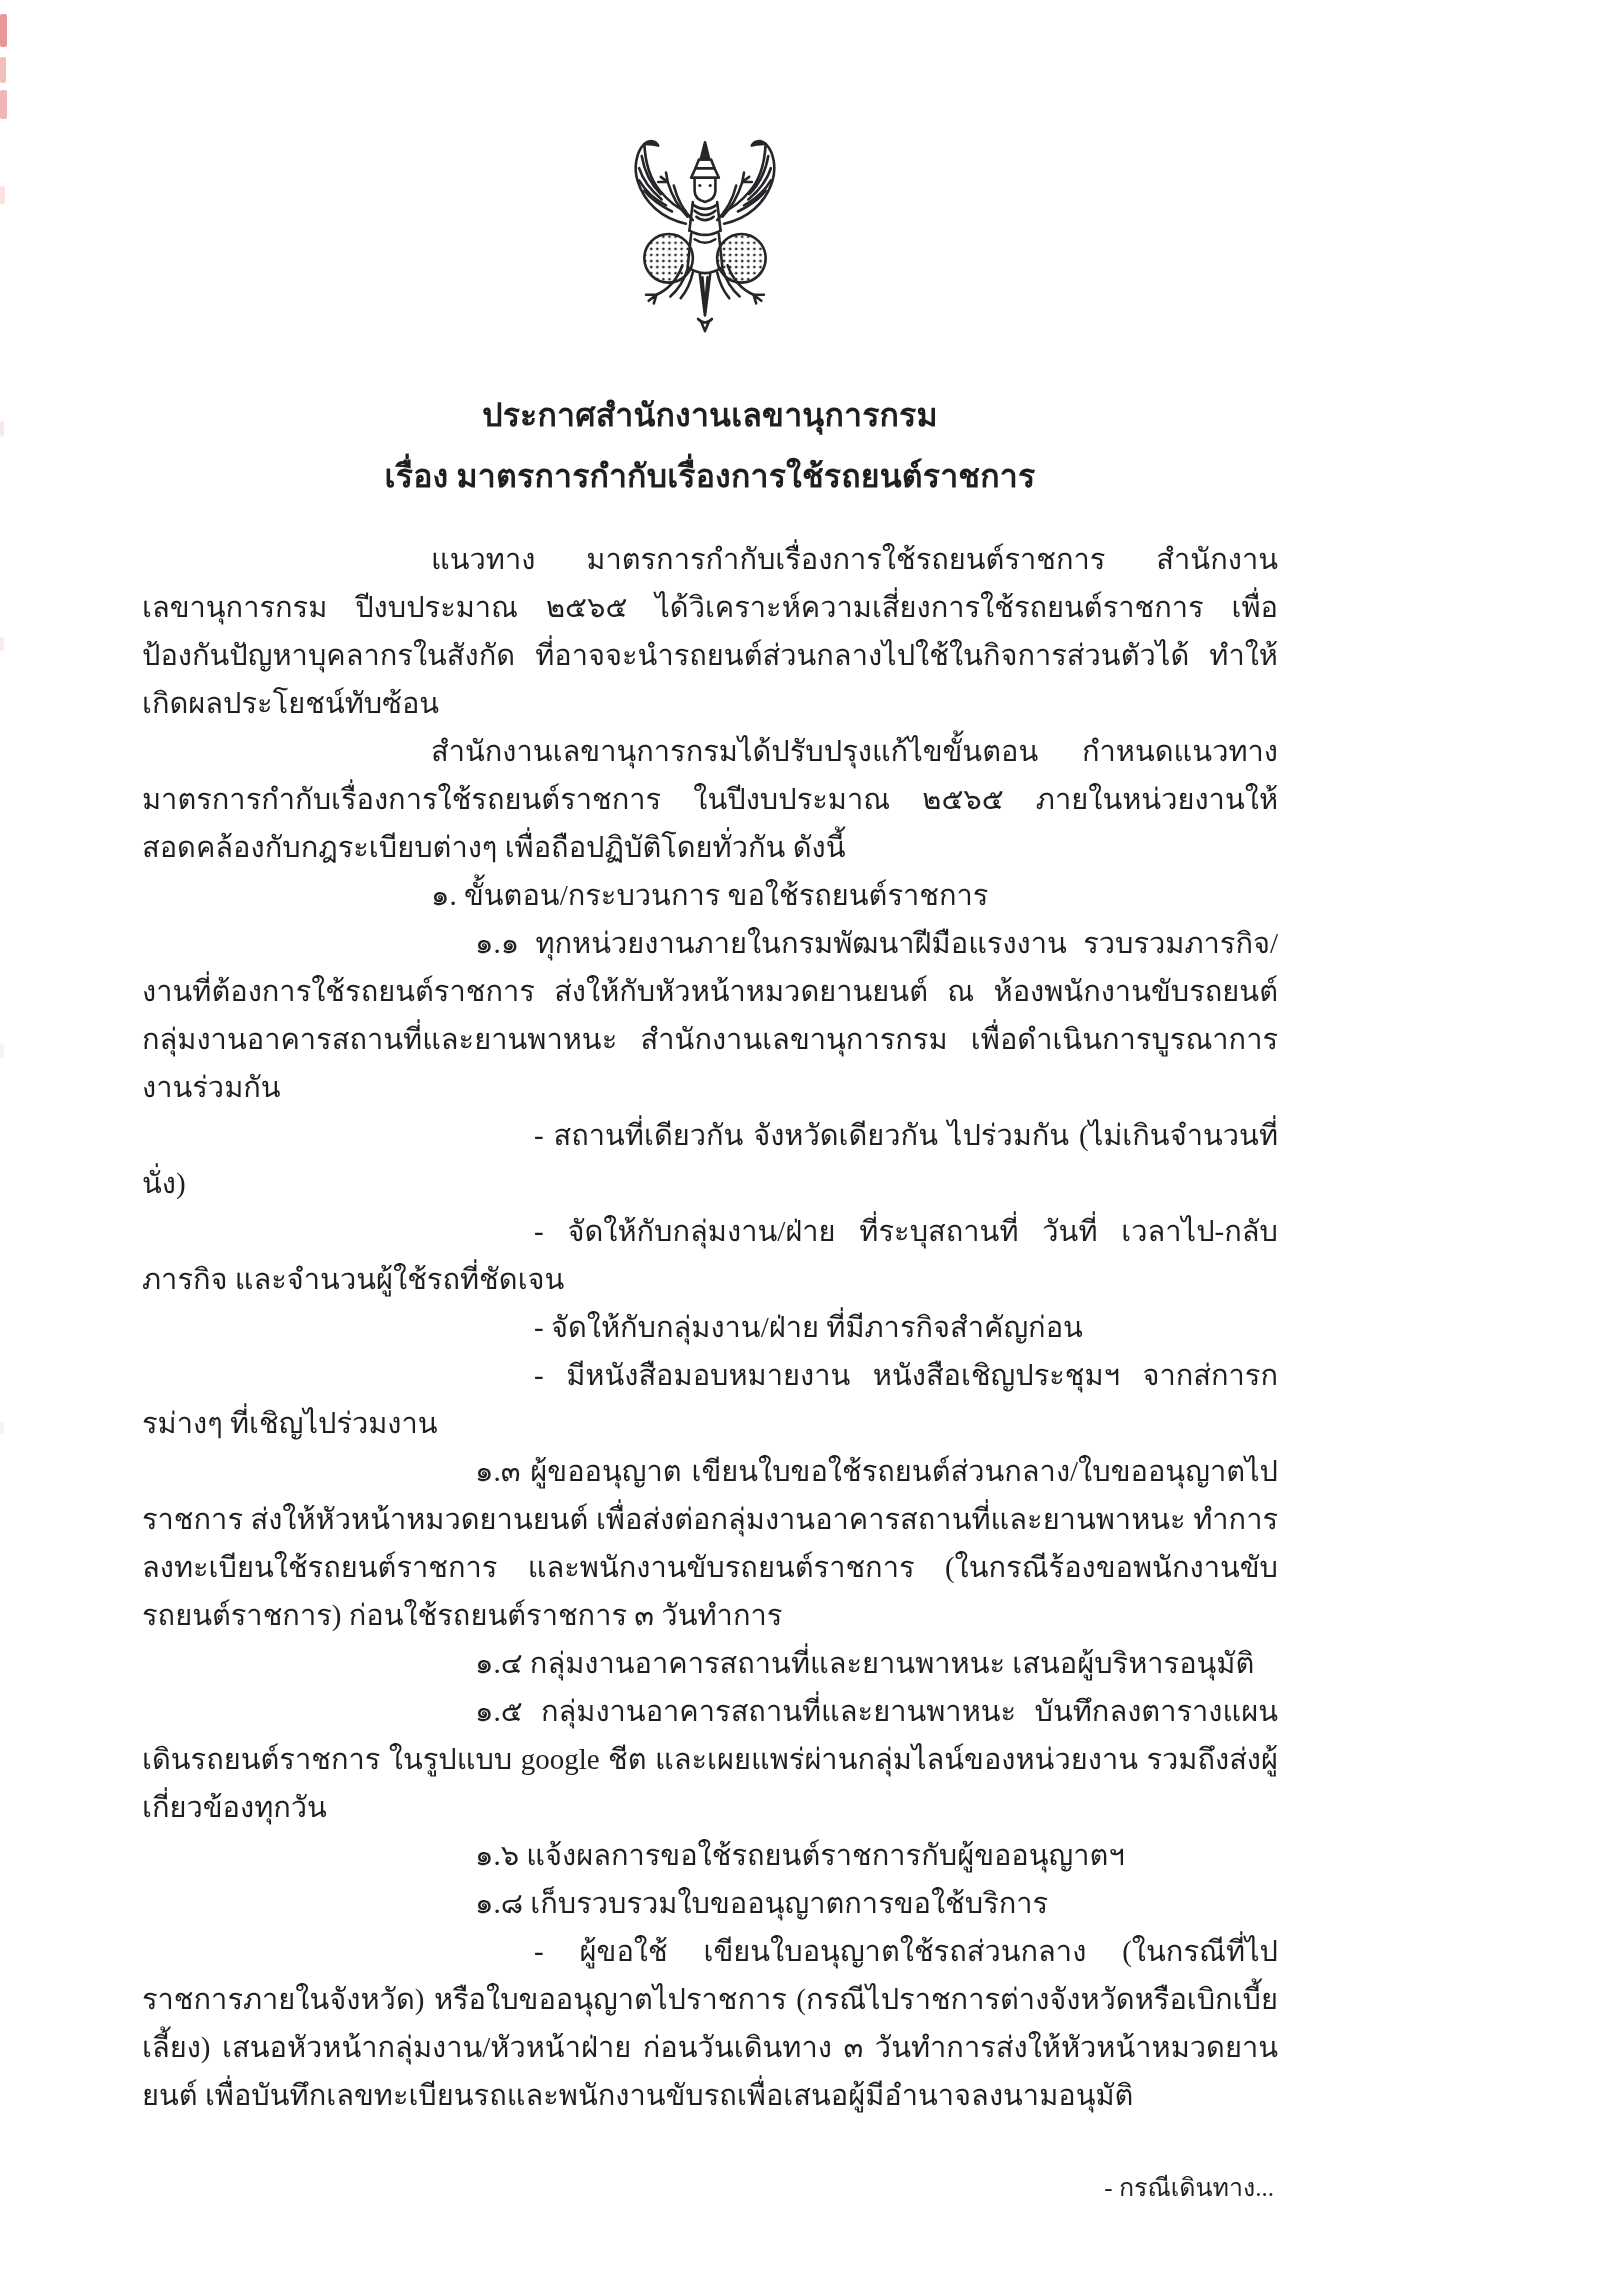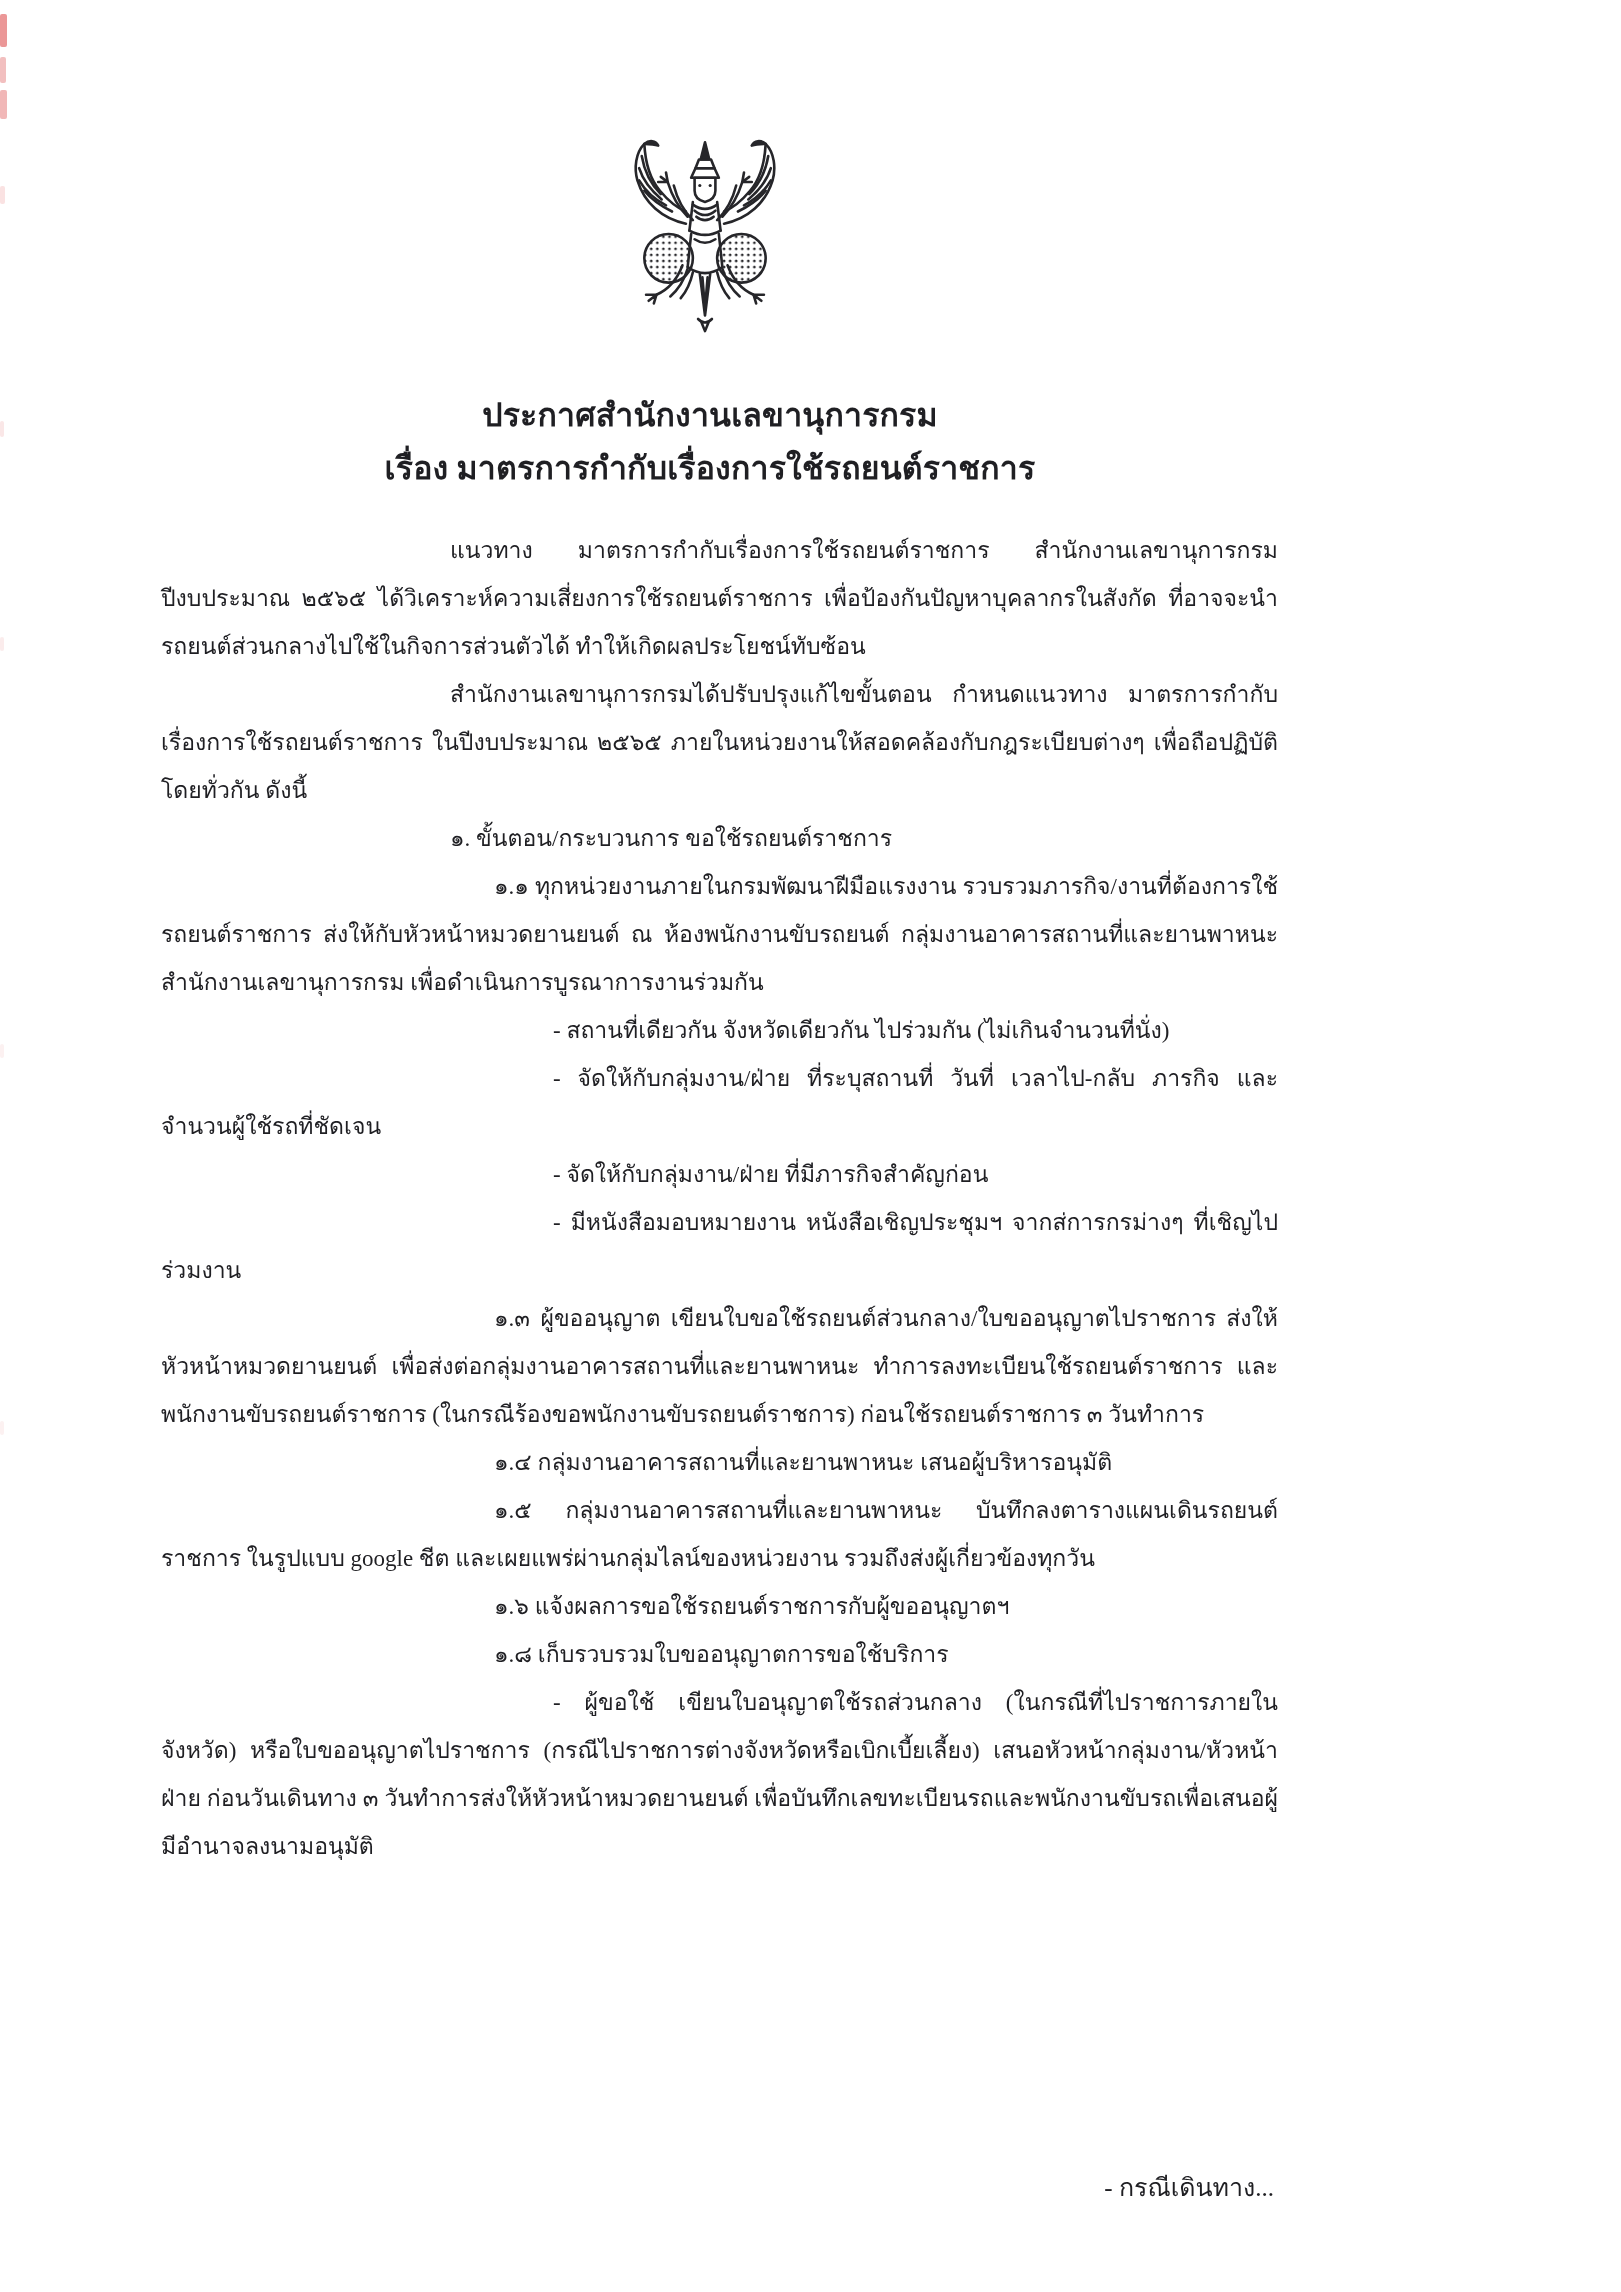--- a/index.html
+++ b/index.html
@@ -34,28 +34,27 @@
   }
   h1.doc-title, h2.doc-subject {
     margin: 0;
     text-align: center;
     font-size: 32px;
     font-weight: 600;
     line-height: 51px;
     letter-spacing: 0.2px;
   }
   h1.doc-title { margin-top: 45px; }
-  h2.doc-subject { margin-top: 2px; }
+  h2.doc-subject { margin-top: 10px; }
   .body-text {
     margin-top: 33px;
-    font-size: 23px;
+    font-size: 29px;
     line-height: 48px;
     text-align: justify;
     word-break: break-word;
-    margin-left: 19px;
   }
   .body-text p { margin: 0; }
   .ind-para { text-indent: 289px; }
   .ind-num  { text-indent: 289px; }
   .ind-sub  { text-indent: 333px; }
   .ind-dash { text-indent: 392px; }
   .footer-note {
     position: absolute;
     top: 2164px;
     right: 135px;

